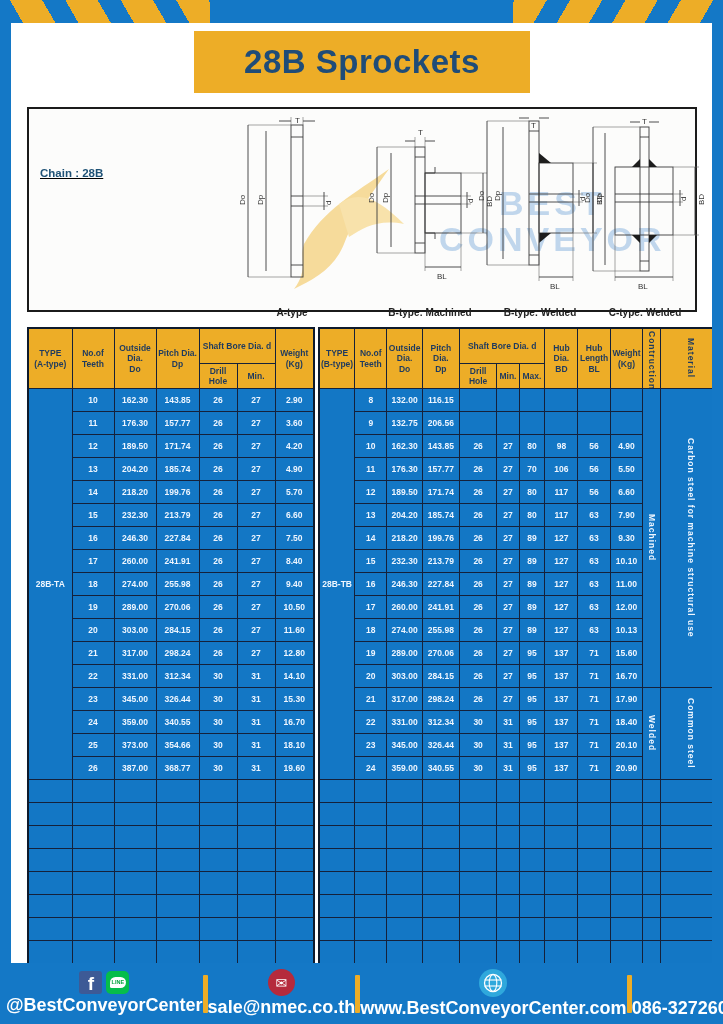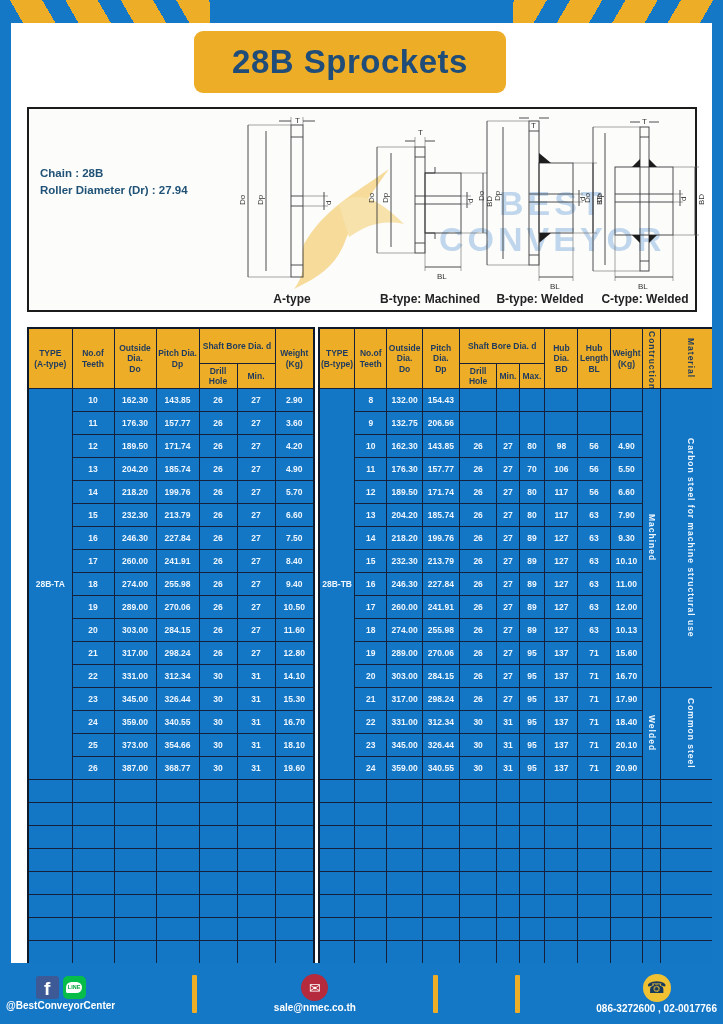--- a/index.html
+++ b/index.html
@@ -8,34 +8,34 @@
   
   .side{position:absolute;top:0;bottom:0;width:11px;background:#1478C6;z-index:1;}
   .side.left{left:0;} .side.right{right:0;}
   .topbar{position:absolute;top:0;left:0;right:0;height:23px;background:#1478C6;z-index:2;}
   .stripes{position:absolute;top:0;height:23px;width:210px;
     background:repeating-linear-gradient(60deg,transparent 0 20px,#EDAD27 20px 48px);}
   .stripes.l{left:0;}
   .stripes.r{right:0;transform:scaleX(-1);}
 
   
-  .banner{position:absolute;left:194px;top:31px;width:312px;height:62px;background:#EDAD27;
-    display:flex;align-items:center;justify-content:center;border-radius:9px;}
+  .banner{position:absolute;left:194px;top:31px;width:336px;height:62px;background:#EDAD27;
+    display:flex;align-items:center;justify-content:center;}
   .banner h1{margin:0;font-size:33px;font-weight:bold;color:#1F4C78;letter-spacing:.5px;}
 
   
   .dbox{position:absolute;left:27px;top:107px;width:666px;height:201px;background:#fcfcfb;
     border:2px solid #1b1b1b;}
-  .specs{position:absolute;left:11px;top:56px;z-index:3;}
+  .specs{position:absolute;left:11px;top:56px;z-index:3;text-decoration:underline;}
   .specs div{font-size:11.5px;font-weight:bold;color:#1F5276;line-height:17px;white-space:nowrap;}
   .wmark{position:absolute;left:410px;top:76px;z-index:0;text-align:center;}
   .wmark div{font-size:34px;font-weight:bold;letter-spacing:4px;color:rgba(120,168,218,.45);line-height:36px;}
   .wbird{position:absolute;left:255px;top:40px;z-index:0;opacity:.55;}
   .fig{position:absolute;top:6px;z-index:2;}
-  .fig .cap{display:block;text-align:center;font-size:12px;font-weight:bold;color:#222;margin-top:1px;}
+  .fig .cap{display:block;text-align:center;font-size:10px;font-weight:bold;color:#222;margin-top:16px;}
   .fig svg{display:block;}
   .dln{stroke:#3b3b3b;stroke-width:.9;fill:none;}
   .dxt{stroke:#6a6a6a;stroke-width:.6;fill:none;}
   .dtx{font-size:8px;fill:#333;font-family:"Liberation Sans",sans-serif;}
   .dfl{fill:#1d1d1d;stroke:none;}
 
   
   table.spk{position:absolute;top:327px;border-collapse:collapse;table-layout:fixed;
     border:2px solid #0e1a2c;background:#1377C5;}
   #tableA{left:27px;}
@@ -46,21 +46,21 @@
   table.spk thead tr:nth-child(1) th{height:34px;}
   table.spk thead tr:nth-child(2) th{height:24px;}
   table.spk td{background:#1377C5;color:#eef6ff;font-size:8.5px;font-weight:bold;height:22px;}
   table.spk .vert{writing-mode:vertical-rl;text-orientation:mixed;letter-spacing:1px;}
   table.spk th.vert{height:auto;padding:2px 0;}
 
   
   .footer{position:absolute;left:0;right:0;bottom:0;height:61px;background:#1478C6;z-index:2;
     display:flex;align-items:center;justify-content:space-between;padding:0 6px;box-sizing:border-box;}
   .fgroup{display:flex;flex-direction:column;align-items:center;gap:1px;}
-  .ftext{color:#ffffff;font-weight:bold;font-size:10px;white-space:nowrap;}
+  .ftext{color:#ffffff;font-weight:bold;font-size:18px;white-space:nowrap;}
   .fdiv{width:5px;height:38px;background:#EDAD27;border-radius:1px;flex:0 0 auto;}
   .icorow{display:flex;gap:4px;align-items:center;}
   .ic-fb{width:23px;height:23px;background:#3D5A96;border-radius:3px;color:#fff;font-weight:bold;
     font-size:19px;display:flex;align-items:flex-end;justify-content:center;line-height:21px;}
   .ic-line{width:23px;height:23px;background:#06BD4A;border-radius:5px;display:flex;align-items:center;justify-content:center;}
   .ic-line span{background:#fff;border-radius:7px 7px 7px 2px;color:#06A43F;font-size:5.5px;font-weight:bold;
     padding:3px 2px;line-height:5px;}
   .ic-mail{width:27px;height:27px;border-radius:50%;background:#B52A3C;color:#fff;font-size:14px;
     display:flex;align-items:center;justify-content:center;}
   .ic-globe{width:28px;height:28px;border-radius:50%;background:#2FA8DC;display:flex;align-items:center;justify-content:center;}
@@ -92,21 +92,20 @@
         <path d="M55 55 C75 40 95 50 120 75 C95 70 80 78 65 88 Z" fill="#F5CE6B"></path>
       </svg>
     </div>
     <div class="wmark">
       <div>BEST</div>
       <div>CONVEYOR</div>
     </div>
 
     <div class="specs">
       <div>Chain  : 28B</div>
-      <div>Roller Diameter (Dr)  : 27.94</div>
     </div>
 
     <div class="fig" style="left:203px;width:120px;">
       <svg width="120" height="176" viewBox="0 0 120 176">
         <rect x="59" y="10" width="12" height="152" class="dln"></rect>
         <line x1="59" y1="22" x2="71" y2="22" class="dln"></line>
         <line x1="59" y1="150" x2="71" y2="150" class="dln"></line>
         <line x1="59" y1="81" x2="71" y2="81" class="dln"></line>
         <line x1="59" y1="91" x2="71" y2="91" class="dln"></line>
         <line x1="59" y1="10" x2="59" y2="2" class="dxt"></line>
@@ -520,21 +519,21 @@
           <th>Drill Hole</th>
           <th>Min.</th>
           <th>Max.</th>
         </tr>
       </thead>
       <tbody>
         <tr>
           <td rowspan="17">28B-TB</td>
           <td>8</td>
           <td>132.00</td>
-          <td>154.43</td>
+          <td>116.15</td>
           <td></td>
           <td></td>
           <td></td>
           <td></td>
           <td></td>
           <td></td>
           <td rowspan="13" class="vert">Machined</td>
           <td rowspan="13" class="vert">Carbon  steel  for   machine  structural  use</td>
         </tr>
         <tr>
@@ -843,20 +842,31 @@
       <div class="ftext">@BestConveyorCenter</div>
     </div>
     <div class="fdiv"></div>
     <div class="fgroup">
       <div class="ic-mail">
           <span>✉</span>
         </div>
       <div class="ftext">sale@nmec.co.th</div>
     </div>
     <div class="fdiv"></div>
+    <div class="fgroup">
+      <div class="ic-globe">
+        <svg width="22" height="22" viewBox="0 0 22 22">
+          <circle cx="11" cy="11" r="8.5" stroke="#fff" stroke-width="1.3" fill="none"></circle>
+          <ellipse cx="11" cy="11" rx="3.8" ry="8.5" stroke="#fff" stroke-width="1.1" fill="none"></ellipse>
+          <line x1="2.5" y1="8" x2="19.5" y2="8" stroke="#fff" stroke-width="1.1"></line>
+          <line x1="2.5" y1="14" x2="19.5" y2="14" stroke="#fff" stroke-width="1.1"></line>
+        </svg>
+      </div>
+      <div class="ftext">www.BestConveyorCenter.com</div>
+    </div>
     <div class="fdiv"></div>
     <div class="fgroup">
       <div class="ic-phone">
           <span>☎</span>
         </div>
       <div class="ftext">086-3272600 , 02-0017766</div>
     </div>
   </div>
 
 </div>

